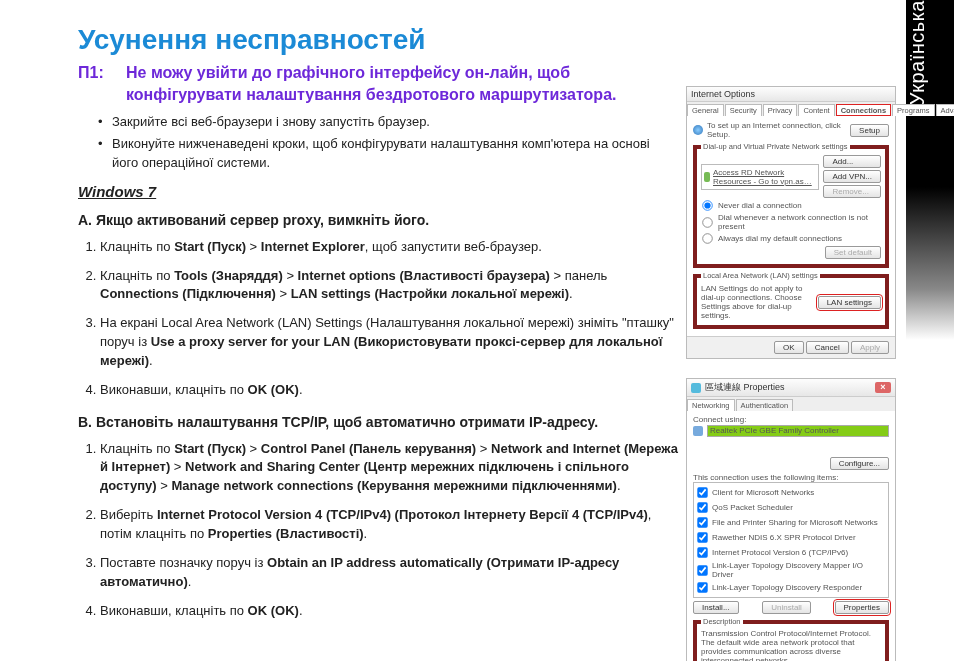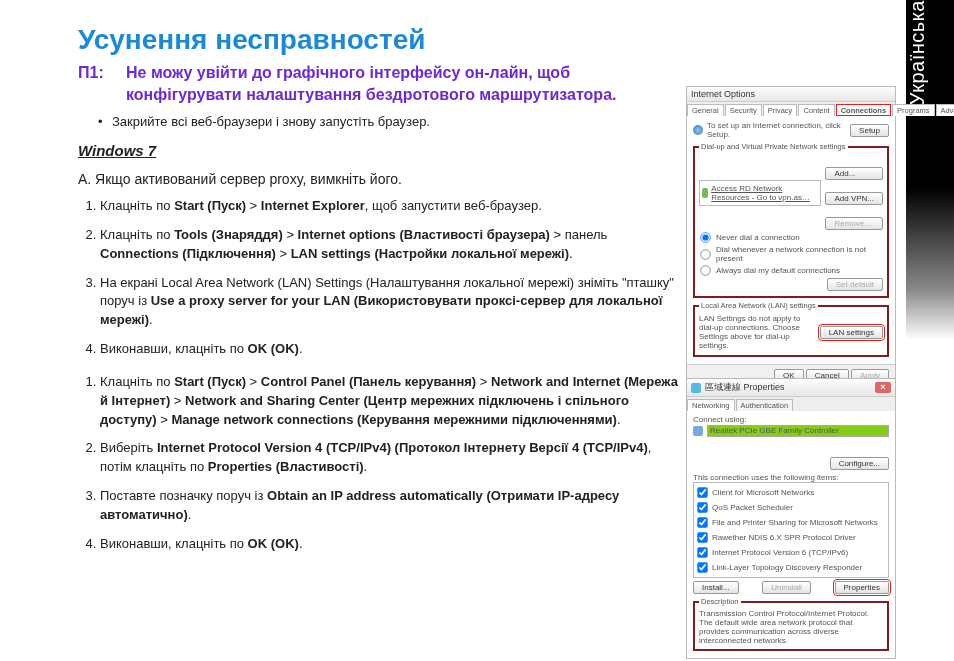--- a/index.html
+++ b/index.html
@@ -59,21 +59,21 @@
   .bullets { margin: 0 0 10px 20px; padding: 0; font-size: 13px; line-height: 1.45; }
   .bullets li { list-style: none; position: relative; padding-left: 14px; margin-bottom: 3px; }
   .bullets li::before { content: "•"; position: absolute; left: 0; }
   .subhead-os {
     font-style: italic;
     font-weight: 700;
     text-decoration: underline;
     font-size: 15px;
     margin: 10px 0 12px 0;
   }
-  .section-label { font-weight: 400; font-size: 14px; margin: 6px 0 10px 0; }
+  .section-label { font-weight: 700; font-size: 14px; margin: 6px 0 10px 0; }
   ol.steps { margin: 0 0 14px 22px; padding: 0; font-size: 13px; line-height: 1.45; }
   ol.steps li { margin-bottom: 10px; }
   ol.steps b { font-weight: 700; }
 
   
   .fig {
     position: absolute;
     border: 1px solid #bbb;
     background: #f9f9f9;
     font-size: 8px;
@@ -88,21 +88,21 @@
     border-bottom: 1px solid #ccc;
     display:flex; align-items:center; gap:4px;
   }
   .fig .close-x { margin-left:auto; width:16px; text-align:center; background:#d66; color:#fff; font-weight:bold; border-radius:2px; line-height:11px; }
   .fig .tabs { display: flex; gap: 1px; background:#eee; padding-top:2px;text-align:right; }
   .fig .tab { background:#fff; border:1px solid #bbb; border-bottom:none; padding:1px 4px; font-size:7.5px; }
   .fig .tab.hl { outline:1.5px solid #d22; outline-offset:-1px; font-weight:bold; }
   .fig .body { padding:4px 6px; background:#fff; }
   .fig .btn { display:inline-block; border:1px solid #999; background:linear-gradient(#fff,#e4e4e4); padding:1px 8px; border-radius:2px; font-size:8px; color:#333; }
   .fig .btn.hl { outline:1.5px solid #d22; outline-offset:1px; }
-  .fig fieldset { border:2px solid #7f1d1d; margin:3px 0; padding:3px 4px 4px; }
+  .fig fieldset { border:4px solid #7f1d1d; margin:3px 0; padding:3px 4px 4px; }
   .fig legend { font-size:7.5px; color:#555; padding:0 2px; }
   .fig .row { display:flex; align-items:center; gap:4px; margin:1px 0; }
   .fig .list { border:1px solid #bbb; background:#fff; height:auto; padding:2px; }
   .fig .list .item { display:flex; align-items:center; gap:3px; font-size:8px; padding:1px 0; }
   .fig .list .item.hl { background:#2a6ed6; color:#fff; outline:1.5px solid #d22; outline-offset:-1px; }
   .fig input[type=checkbox], .fig input[type=radio]{ transform: scale(0.8); margin:0; }
   .fig .bottom-btns { text-align: right; padding: 4px 6px; background:#f0f0f0; border-top:1px solid #ccc; }
   .ico { width:10px; height:10px; display:inline-block; background:#6bb; border-radius:2px; }
   .ico.globe{ background: radial-gradient(#8cf,#37b); border-radius:50%; }
   .ico.net{ background:#7b5; }
@@ -120,32 +120,34 @@
   <div class="content">
     <h1 class="title">Усунення несправностей</h1>
 
     <div class="q-row">
       <div class="qnum">П1:</div>
       <div>Не можу увійти до графічного інтерфейсу он-лайн, щоб конфігурувати налаштування бездротового маршрутизатора.</div>
     </div>
 
     <ul class="bullets" id="bullets">
         <li>Закрийте всі веб-браузери і знову запустіть браузер.</li>
+        <li>Виконуйте нижченаведені кроки, щоб конфігурувати налаштування комп'ютера на основі його операційної системи.</li>
       </ul>
 
     <div class="subhead-os">Windows 7</div>
 
     <div class="section-label">А.  Якщо активований сервер proxy, вимкніть його.</div>
     <ol class="steps" id="stepsA">
         <li>Клацніть по <b>Start (Пуск)</b> &gt; <b>Internet Explorer</b>, щоб запустити веб-браузер.</li>
         <li>Клацніть по <b>Tools (Знаряддя)</b> &gt; <b>Internet options (Властивості браузера)</b> &gt; панель <b>Connections (Підключення)</b> &gt; <b>LAN settings (Настройки локальної мережі)</b>.</li>
         <li>На екрані Local Area Network (LAN) Settings (Налаштування локальної мережі) зніміть "пташку" поруч із <b>Use a proxy server for your LAN (Використовувати проксі-сервер для локальної мережі)</b>.</li>
         <li>Виконавши, клацніть по <b>OK (OK)</b>.</li>
       </ol>
 
+    <div class="section-label">B. Встановіть налаштування TCP/IP, щоб автоматично отримати IP-адресу.</div>
     <ol class="steps" id="stepsB">
         <li>Клацніть по <b>Start (Пуск)</b> &gt; <b>Control Panel (Панель керування)</b> &gt; <b>Network and Internet (Мережа й Інтернет)</b> &gt; <b>Network and Sharing Center (Центр мережних підключень і спільного доступу)</b> &gt; <b>Manage network connections (Керування мережними підключеннями)</b>.</li>
         <li>Виберіть <b>Internet Protocol Version 4 (TCP/IPv4) (Протокол Інтернету Версії 4 (TCP/IPv4)</b>, потім клацніть по <b>Properties (Властивості)</b>.</li>
         <li>Поставте позначку поруч із <b>Obtain an IP address automatically (Отримати IP-адресу автоматично)</b>.</li>
         <li>Виконавши, клацніть по <b>OK (OK)</b>.</li>
       </ol>
   </div>
 
   <div class="fig" style="right:58px; top:86px; width:210px;">
     <div class="titlebar">
@@ -168,21 +170,21 @@
       </div>
       <fieldset>
         <legend>Dial-up and Virtual Private Network settings</legend>
         <div class="row">
           <div class="list" style="flex:1;text-decoration:underline;">
             <div class="item">
                 <span class="ico net"></span>
                 <span>Access RD Network Resources - Go to vpn.as…</span>
               </div>
           </div>
-          <div style="display:flex;flex-direction:column;gap:12px;margin-top:12px;">
+          <div style="display:flex;flex-direction:column;gap:2px;">
             <span class="btn">Add...</span>
             <span class="btn">Add VPN...</span>
             <span class="btn" style="color:#aaa">Remove...</span>
           </div>
         </div>
         <div class="row">
             <input type="radio" checked="" style="">
             <span>Never dial a connection</span>
           </div>
         <div class="row">
@@ -248,20 +250,24 @@
           <div class="item">
             <input type="checkbox" checked="" style="">
             <span>Rawether NDIS 6.X SPR Protocol Driver</span>
           </div>
           <div class="item">
             <input type="checkbox" checked="" style="">
             <span>Internet Protocol Version 6 (TCP/IPv6)</span>
           </div>
           <div class="item">
             <input type="checkbox" checked="" style="">
+            <span>Link-Layer Topology Discovery Mapper I/O Driver</span>
+          </div>
+          <div class="item">
+            <input type="checkbox" checked="" style="">
             <span>Link-Layer Topology Discovery Responder</span>
           </div>
         </div>
       <div class="row" style="justify-content:space-between; margin-top:3px;">
         <span class="btn">Install...</span>
         <span class="btn" style="color:#aaa">Uninstall</span>
         <span class="btn hl">Properties</span>
       </div>
       <fieldset>
         <legend>Description</legend>

